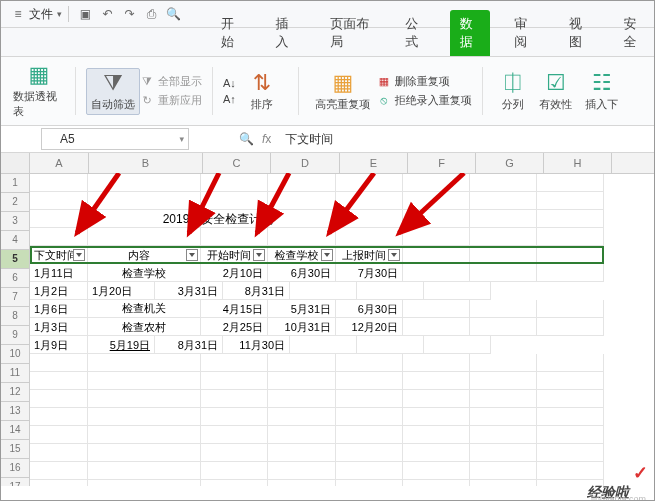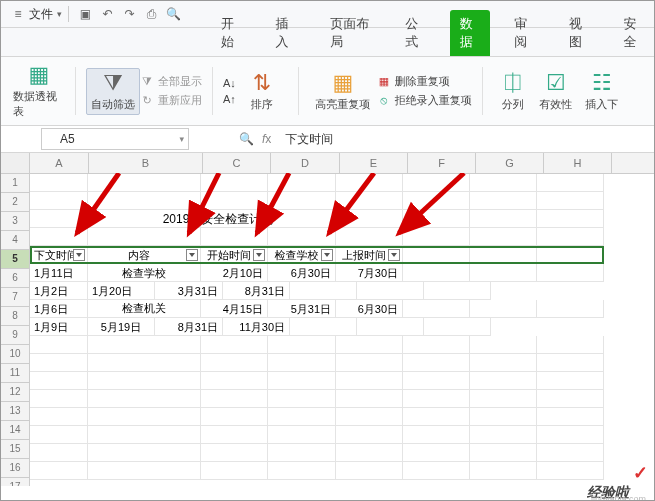--- a/index.html
+++ b/index.html
@@ -279,22 +279,32 @@
             <div class="c wA">1月6日</div>
             <div class="c wB" style="text-align:center;font-family:Liberation Mono, monospace;">检查机关</div>
             <div class="c wC" style="text-align:right;">4月15日</div>
             <div class="c wD" style="text-align:right;">5月31日</div>
             <div class="c wE" style="text-align:right;">6月30日</div>
             <div class="c wF"></div>
             <div class="c wG"></div>
             <div class="c wH"></div>
           </div>
         <div class="crow">
+            <div class="c wA">1月3日</div>
+            <div class="c wB" style="text-align:center;">检查农村</div>
+            <div class="c wC" style="text-align:right;">2月25日</div>
+            <div class="c wD" style="text-align:right;">10月31日</div>
+            <div class="c wE" style="text-align:right;">12月20日</div>
+            <div class="c wF"></div>
+            <div class="c wG"></div>
+            <div class="c wH"></div>
+          </div>
+        <div class="crow">
             <div class="c wA">1月9日</div>
-            <div class="c wC" style="text-align:center;">5月19日</div>
+            <div class="c wC" style="text-align:right;text-decoration:underline;">5月19日</div>
             <div class="c wD" style="text-align:right;">8月31日</div>
             <div class="c wE" style="text-align:right;">11月30日</div>
             <div class="c wF"></div>
             <div class="c wG"></div>
             <div class="c wH"></div>
           </div>
 
         <div class="crow">
             <div class="c wA"></div>
             <div class="c wB"></div>

